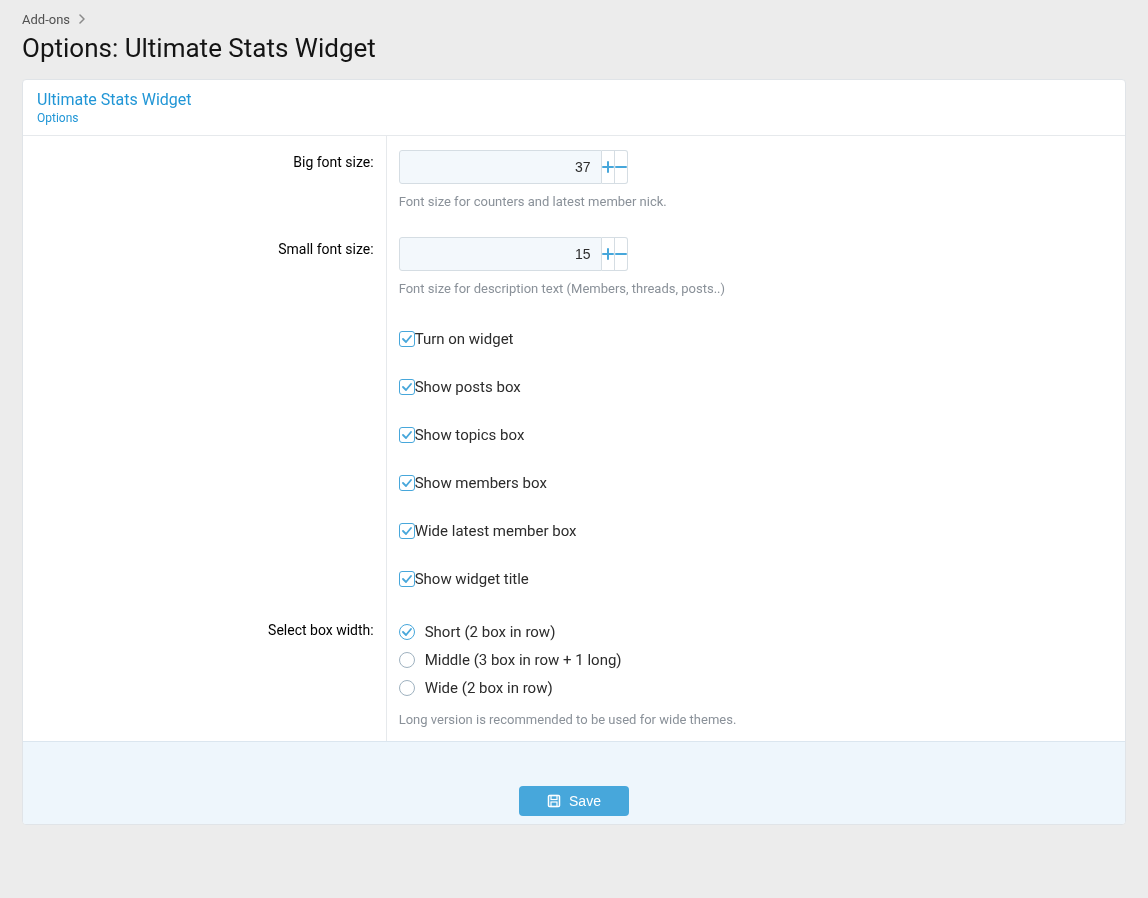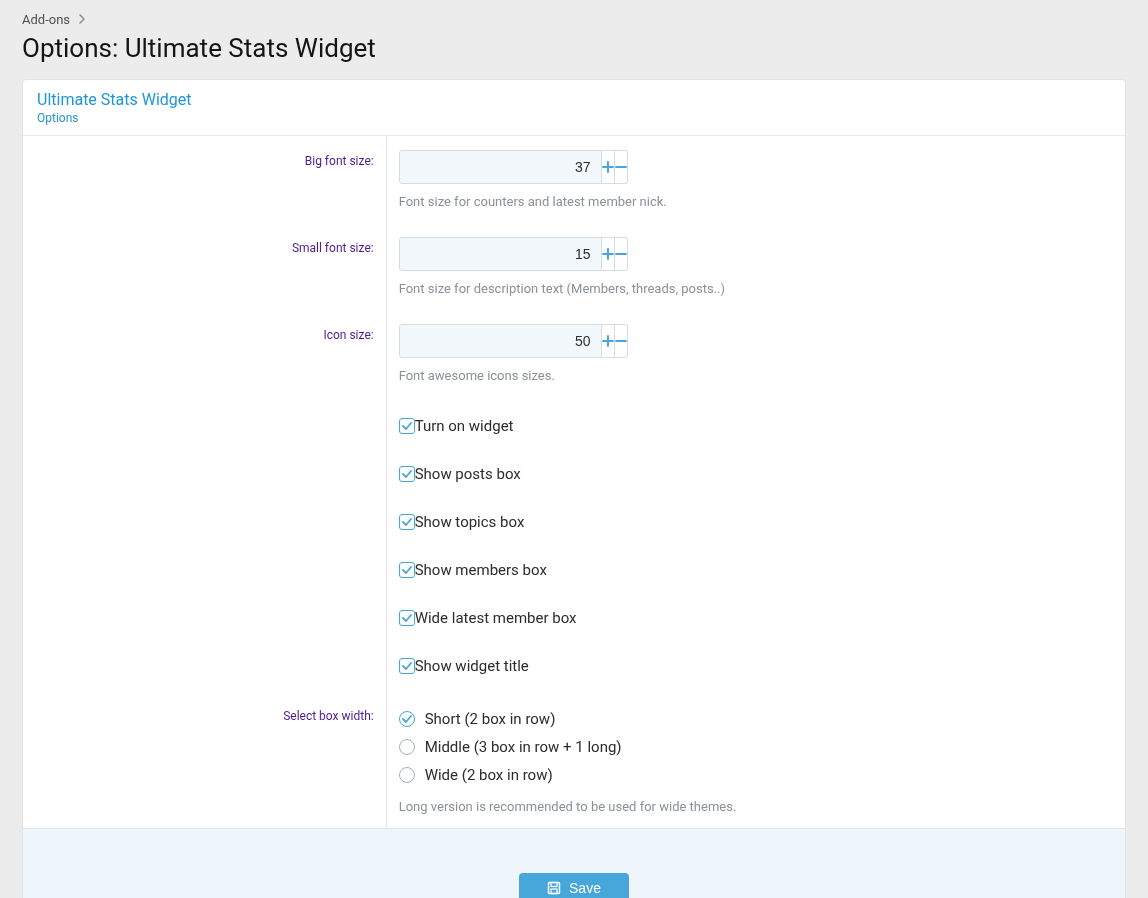--- a/index.html
+++ b/index.html
@@ -53,22 +53,22 @@
   margin-top: 2px;
 }
 .form-row {
   display: flex;
 }
 .form-row .label-cell {
   width: 33%;
   min-width: 300px;
   text-align: right;
   padding: 18px 12px 0 12px;
-  color: #4c1d95;
-  font-size: 12px;
+  color: #000000;
+  font-size: 14px;
 }
 .form-row .control-cell {
   flex: 1;
   padding: 14px 12px;
 }
 .numbox {
   display: flex;
   width: 220px;
 }
 .numbox input {
@@ -248,39 +248,20 @@
           <div class="btn">
             <svg width="12" height="12" viewBox="0 0 12 12">
                 <path d="M1 6 H11" stroke-width="2" stroke-linecap="round"></path>
               </svg>
           </div>
         </div>
         <div class="hint">Font size for description text (Members, threads, posts..)</div>
       </div>
     </div>
 
-    <div class="form-row">
-      <div class="label-cell" style="border-right:1px solid #e6e9ec;">Icon size:</div>
-      <div class="control-cell">
-        <div class="numbox">
-          <input type="text" value="50" style="">
-          <div class="btn">
-            <svg width="12" height="12" viewBox="0 0 12 12">
-                <path d="M6 1 V11 M1 6 H11" stroke-width="2" stroke-linecap="round"></path>
-              </svg>
-          </div>
-          <div class="btn">
-            <svg width="12" height="12" viewBox="0 0 12 12">
-                <path d="M1 6 H11" stroke-width="2" stroke-linecap="round"></path>
-              </svg>
-          </div>
-        </div>
-        <div class="hint">Font awesome icons sizes.</div>
-      </div>
-    </div>
 
     <div class="check-area-row">
       <div class="label-cell" style="border-right:1px solid #e6e9ec;"></div>
       <div class="control-cell">
         <div class="check-row">
           <div class="checkbox">
             <svg width="10" height="10" viewBox="0 0 10 10" fill="none">
                 <path d="M1 5 L4 8 L9 2" stroke-width="1.8" stroke-linecap="round" stroke-linejoin="round"></path>
               </svg>
           </div>

